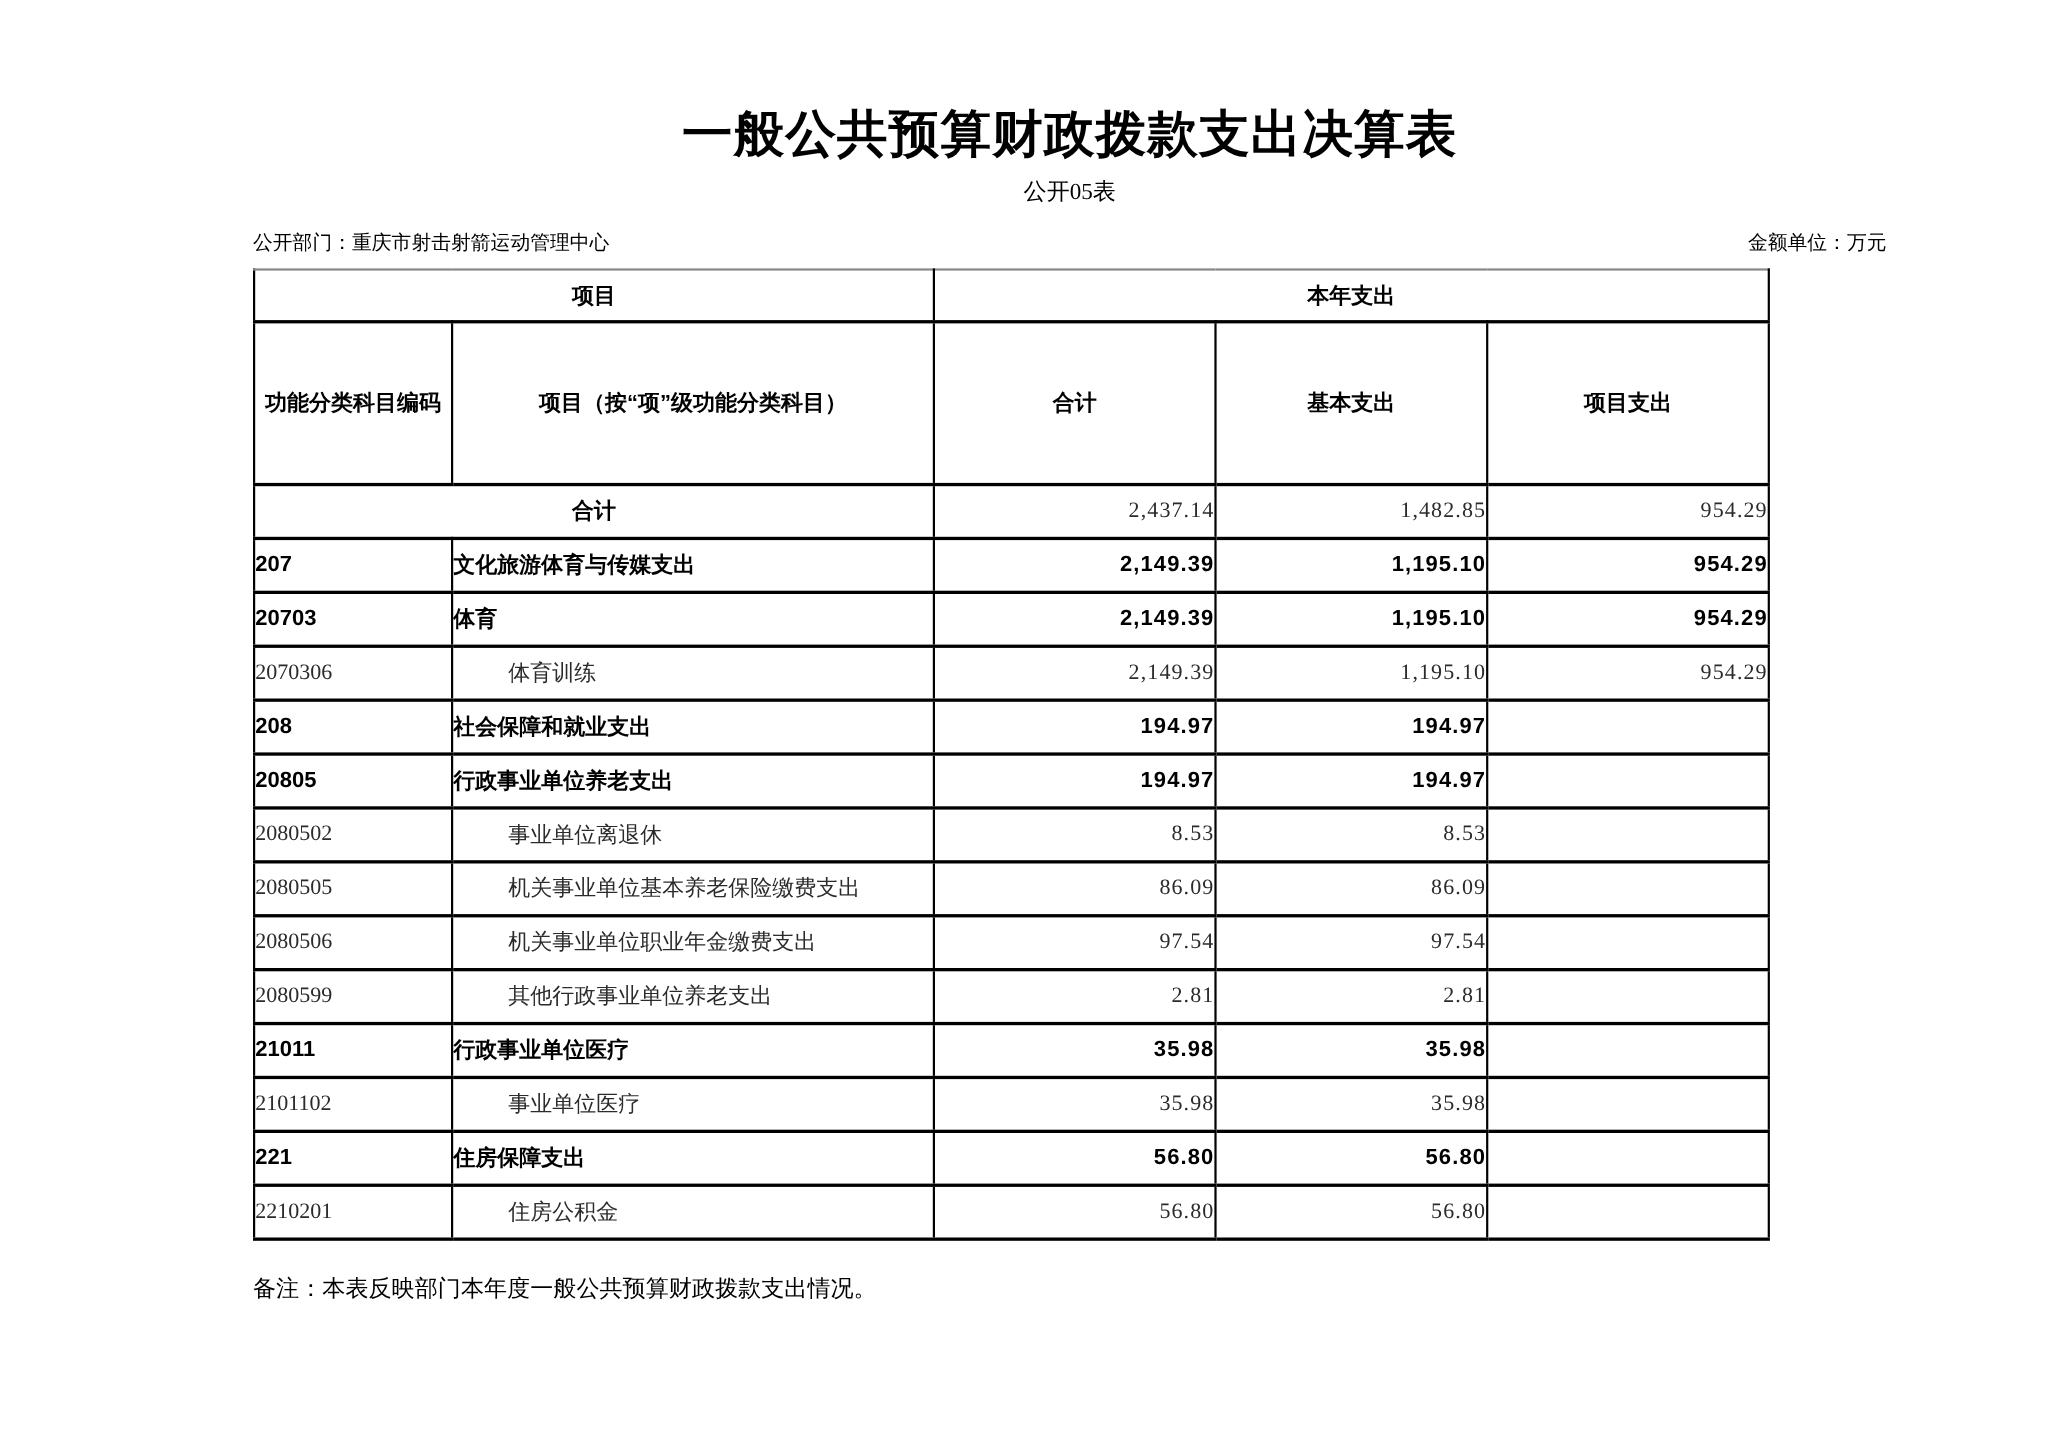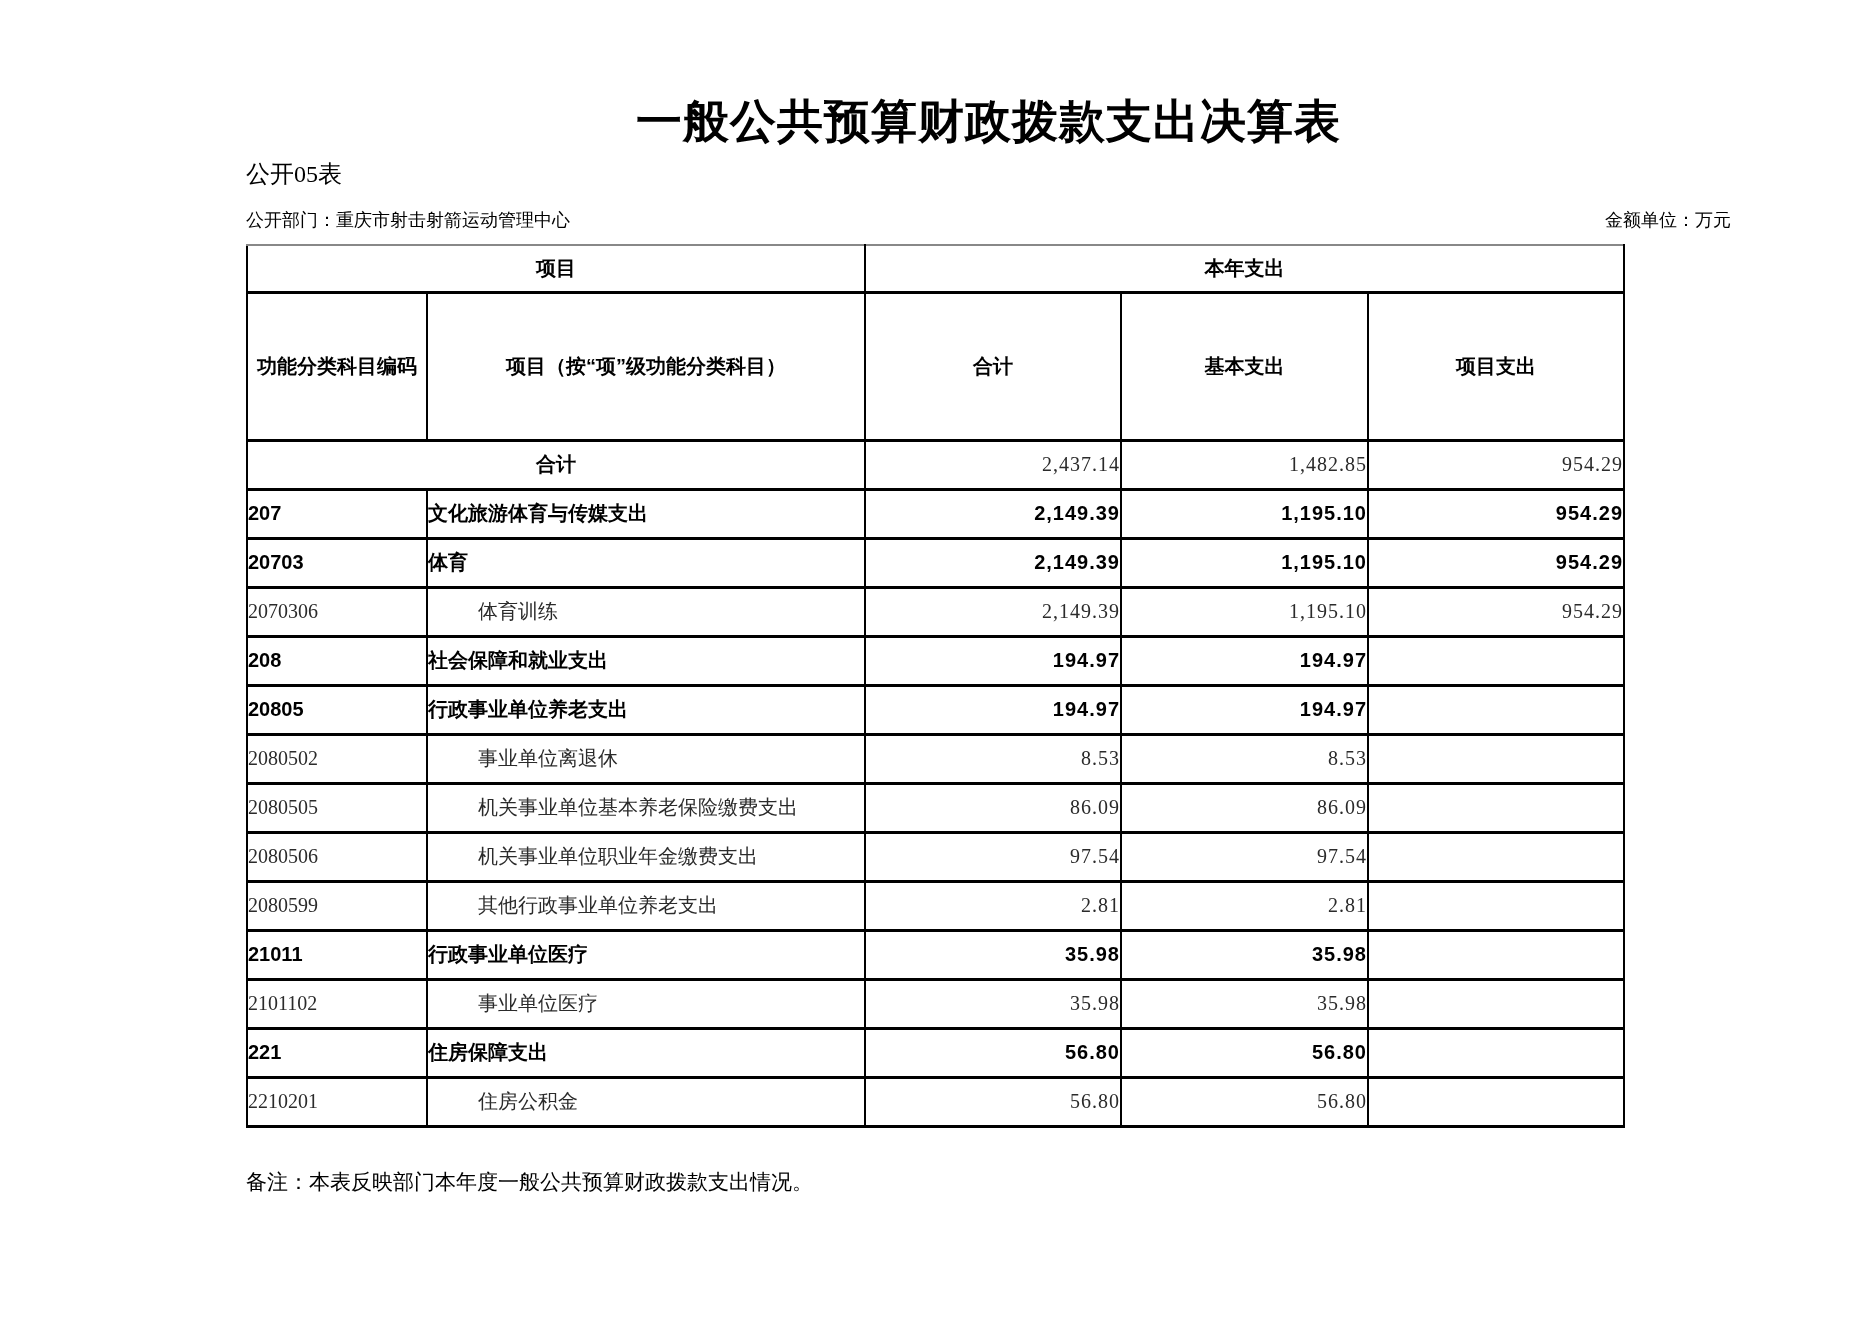--- a/index.html
+++ b/index.html
@@ -11,38 +11,38 @@
     position: relative;
     width: 1871px;
     height: 1323px;
     background: #ffffff;
     overflow: hidden;
     font-family: "Liberation Serif", "DejaVu Serif", serif;
     color: #000;
   }
   .content {
     position: absolute;
-    left: 246px;
+    left: 230px;
     top: 0;
     width: 1485px;
   }
   .doc-title {
     margin-top: 95px;
     text-align: center;
     font-family: "Liberation Sans", "DejaVu Sans", sans-serif;
     font-weight: 700;
     font-size: 46px;
     line-height: 53px;
     letter-spacing: 1px;
     color: #000;
   }
   .table-label {
     margin-top: 12px;
-    text-align: left;
-    font-size: 24px;
+    text-align: center;
+    font-size: 21px;
     line-height: 28px;
   }
   .meta-row {
     display: flex;
     justify-content: space-between;
     margin-top: 18px;
     margin-bottom: 10px;
     font-size: 18px;
     line-height: 28px;
   }
@@ -100,21 +100,21 @@
     font-family: "Liberation Sans", "DejaVu Sans", sans-serif;
     font-weight: 700;
     color: #000;
   }
   tr.normal-row td {
     font-family: "Liberation Serif", "DejaVu Serif", serif;
     font-weight: 400;
     color: #2b2b2b;
   }
   .note {
-    margin-top: 39px;
+    margin-top: 28px;
     font-size: 21px;
     line-height: 30px;
     text-align: left;
   }
 </style>
 </head>
 <body>
 
 <div class="page">
   <div class="content">

